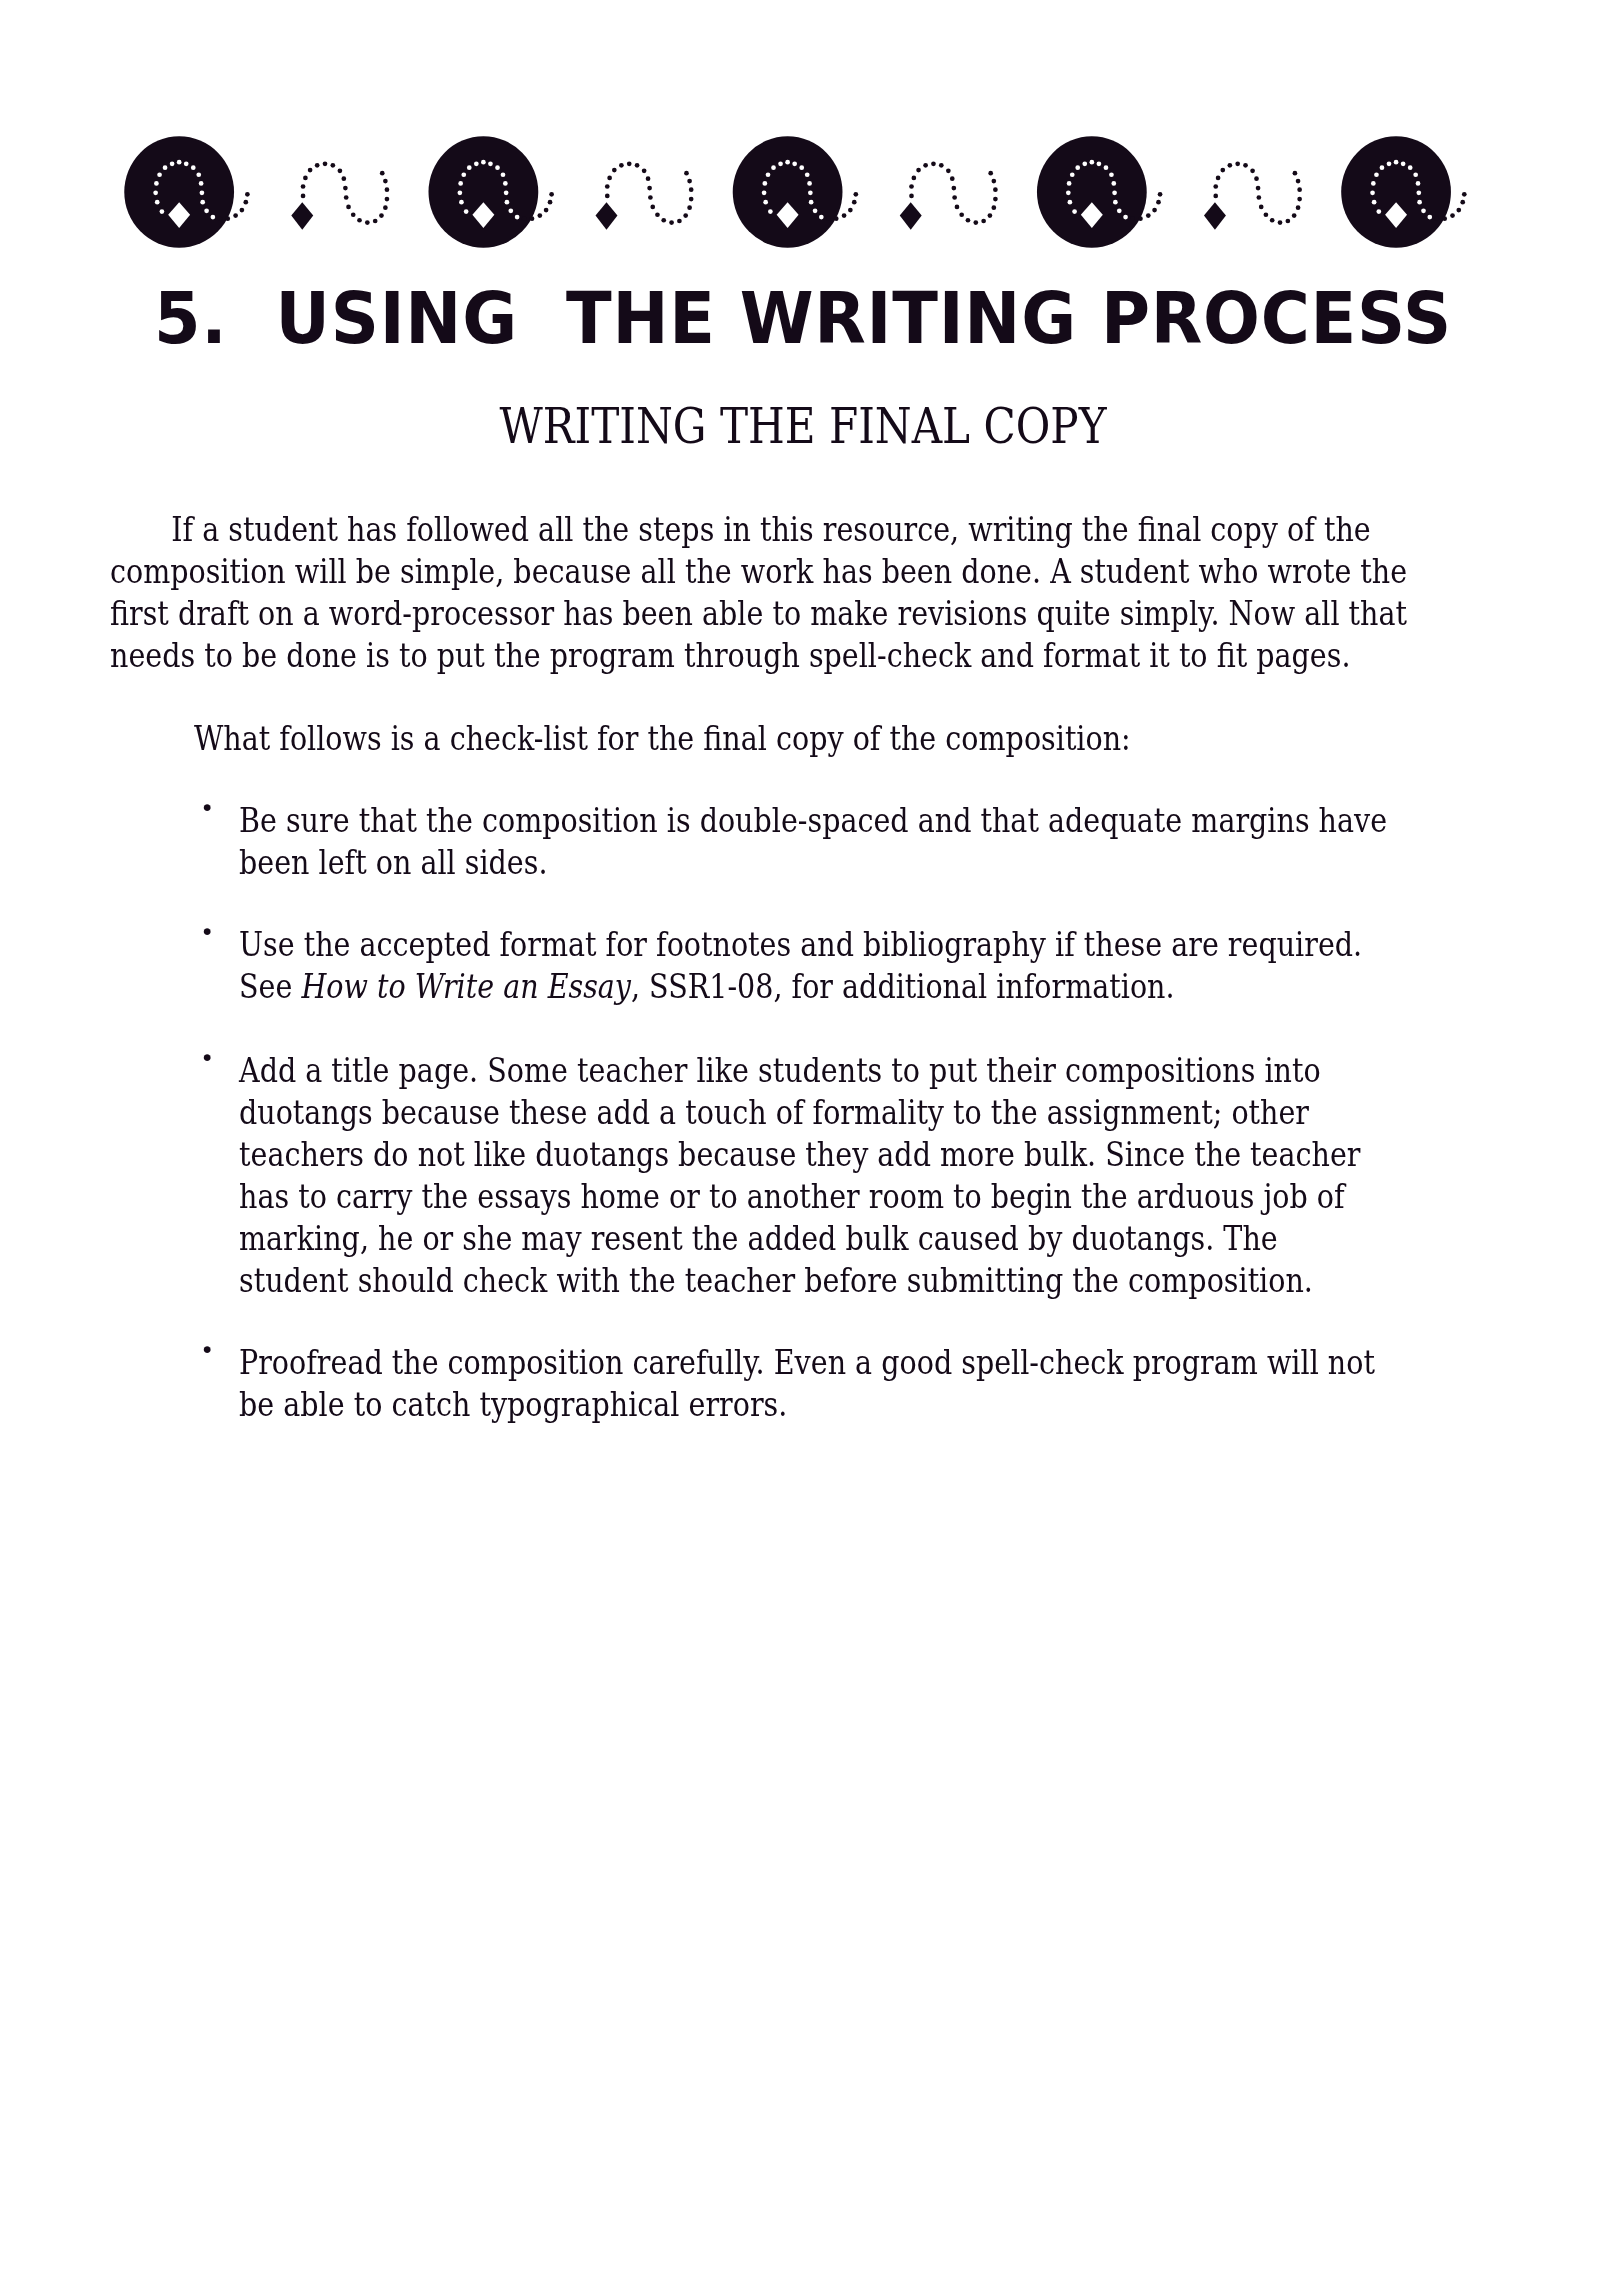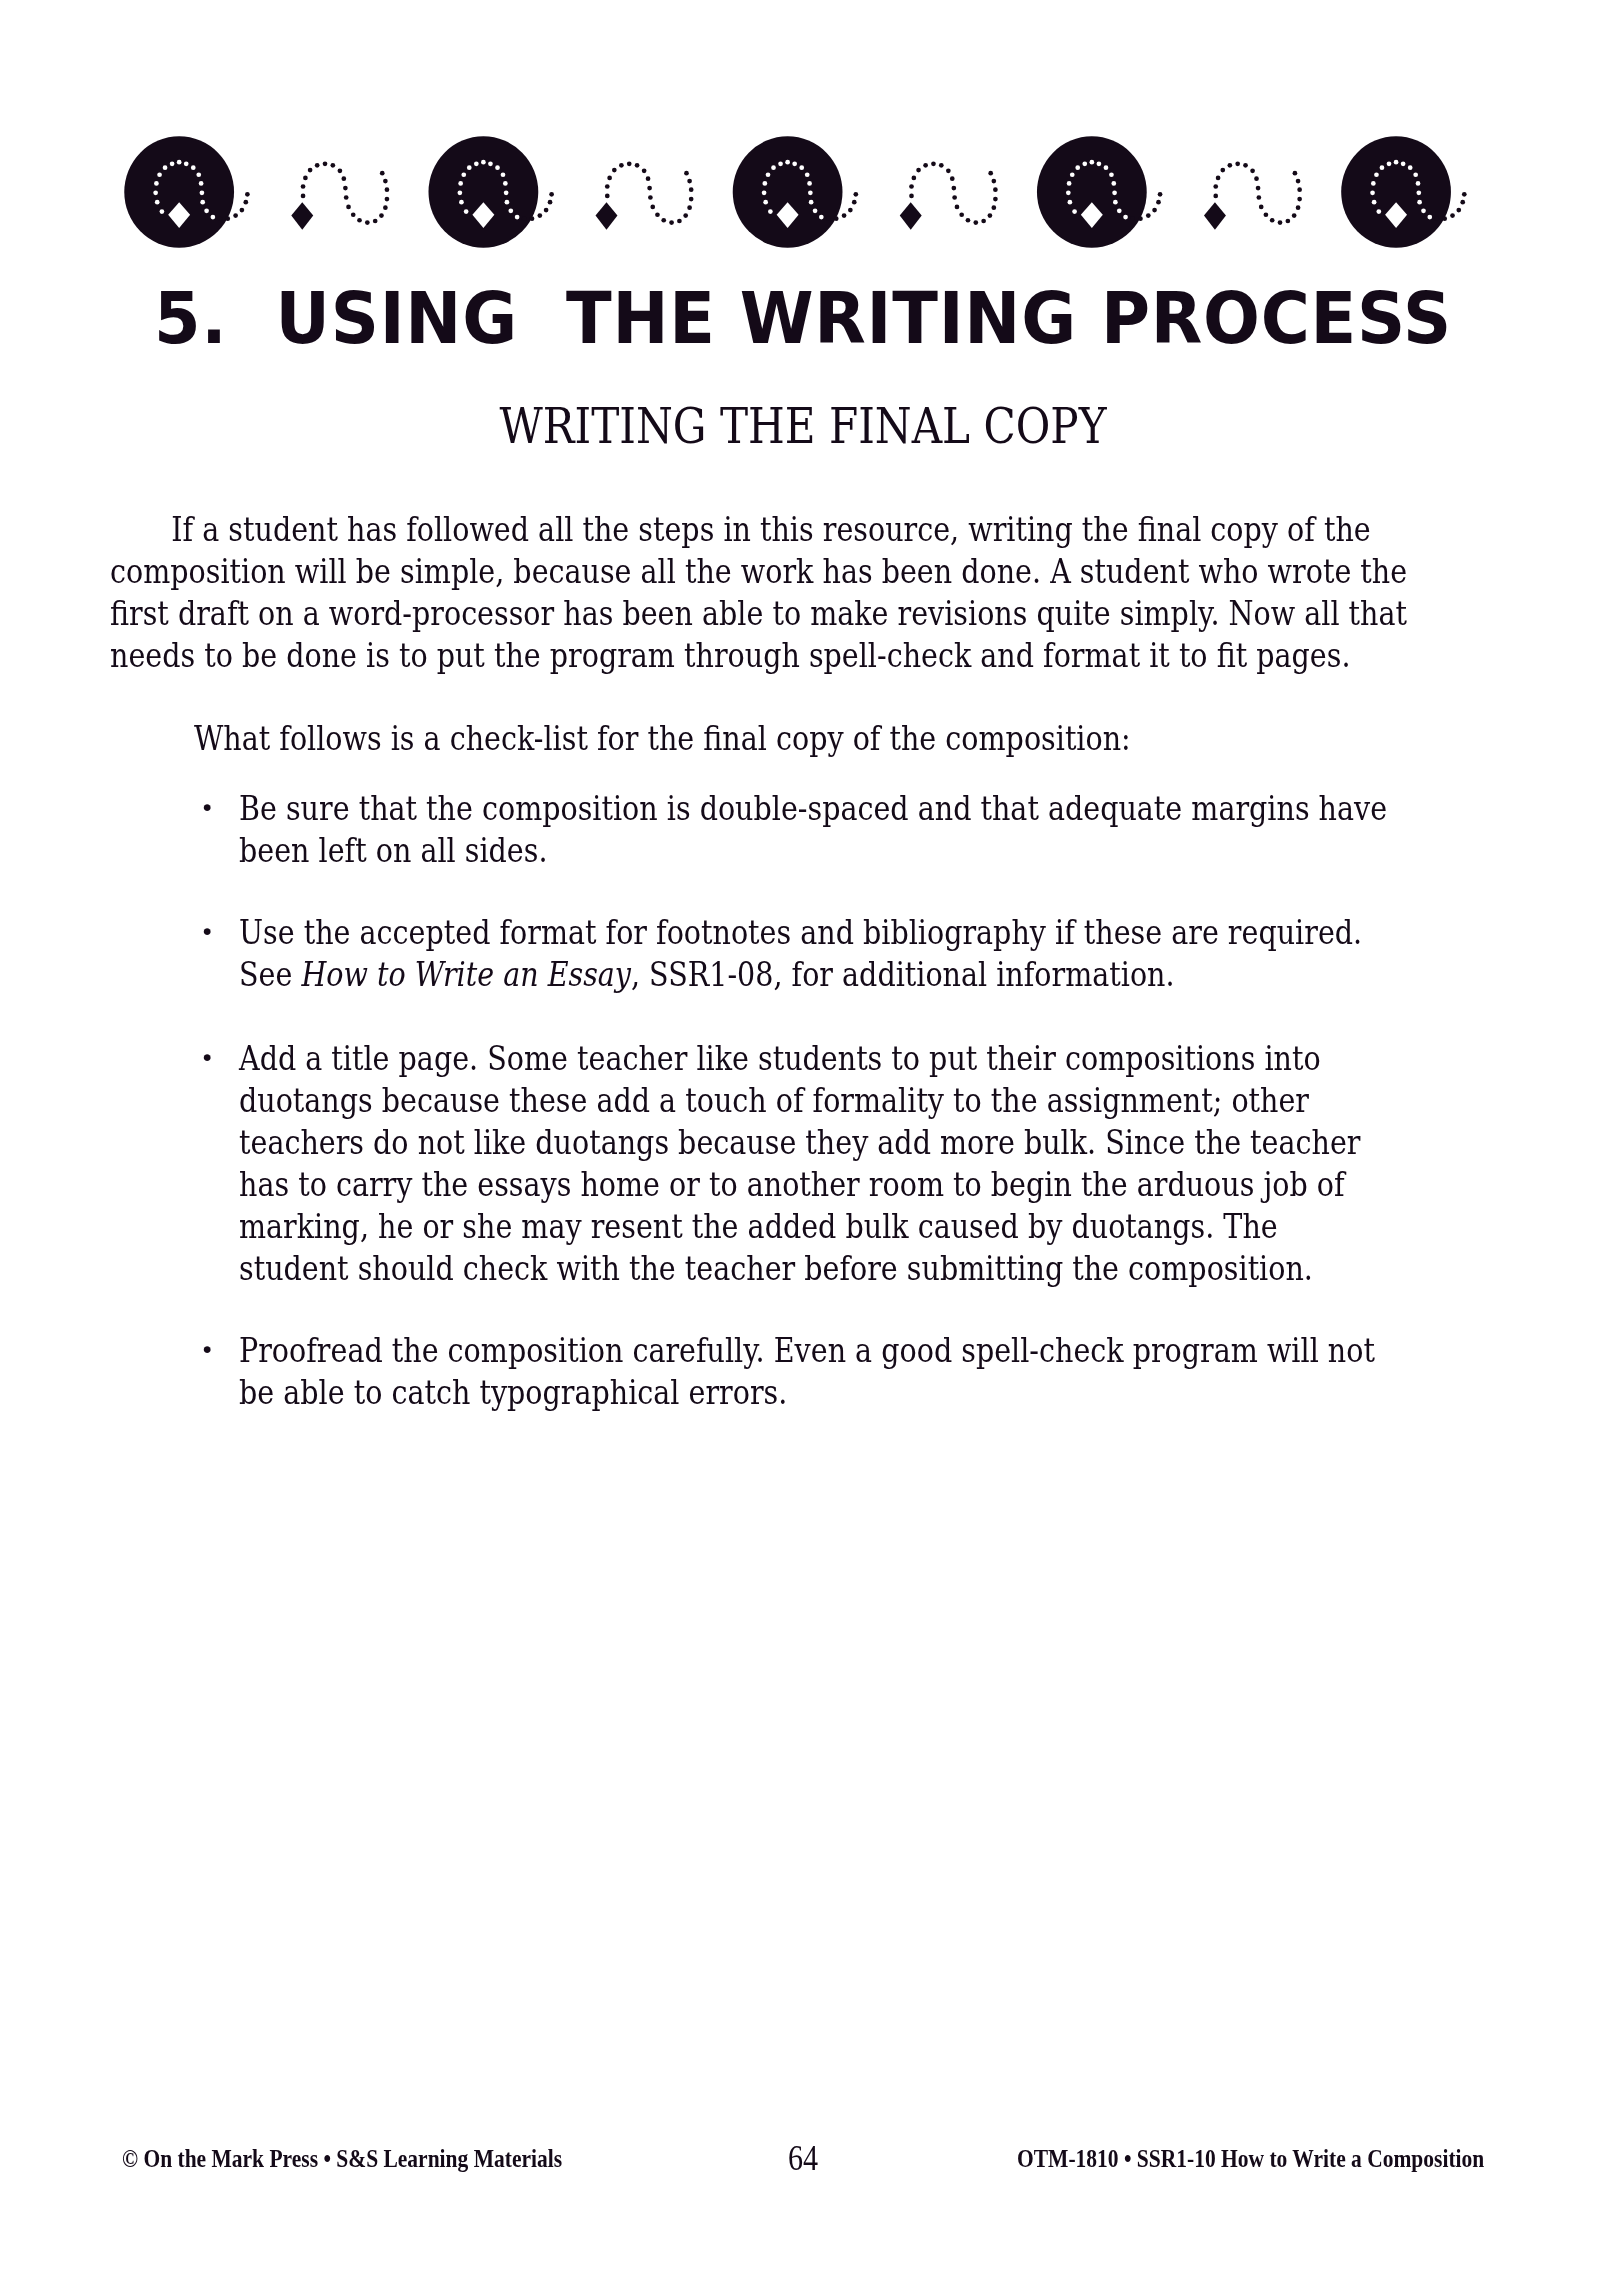--- a/index.html
+++ b/index.html
@@ -20,21 +20,21 @@
   .body-text { font-family: "DejaVu Serif", serif; font-size: 34px; line-height: 42px; color: #140a18; }
 
   .para1 { position: absolute; left: 110px; top: 508px; width: 1333px; }
   .para1 .line { white-space: nowrap; transform-origin: left; }
 
   .intro { position: absolute; left: 194px; top: 717px; width: 1255px; white-space: nowrap; }
 
   .bullets { position: absolute; left: 194px; top: 0; width: 1255px; }
   .bullet { position: absolute; left: 0; width: 1270px; }
   .bullet-dot { position: absolute; left: 6.3px; top: 0; font-family: "DejaVu Sans", sans-serif; font-size: 23.5px; line-height: 42px; }
-  .bullet-text { position: absolute; left: 45px; top: 0; width: 1239px; }
+  .bullet-text { position: absolute; left: 45px; top: 12px; width: 1239px; }
   .bullet-text .line { white-space: nowrap; transform-origin: left; }
 
   .line { display: block; }
   .sq { transform: scaleX(0.84); }
   em { font-style: italic; }
 
   .footer { position: absolute; top: 2145px; left: 0; width: 1606px; height: 47px;
     font-family: "Liberation Serif", serif; font-weight: bold; font-size: 25px; color: #140a18; }
   .footer-left { position: absolute; left: 122px; top: 0; white-space: nowrap; transform: scaleX(0.86); transform-origin: left; }
   .footer-center { position: absolute; left: 788px; top: -6.3px; font-weight: normal; font-size: 35px; transform: scaleX(0.86); transform-origin: left; }
@@ -193,20 +193,15 @@
     <div class="bullet" style="top:1329px;">
       <span class="bullet-dot">•</span>
       <div class="bullet-text">
         <span class="line sq">Proofread the composition carefully.  Even a good spell-check program will not</span>
         <span class="line sq">be able to catch typographical errors.</span>
       </div>
     </div>
 
   </div>
 
-  <div class="footer">
-    <span class="footer-left">© On the Mark Press • S&amp;S Learning Materials</span>
-    <span class="footer-center">64</span>
-    <span class="footer-right">OTM-1810 • SSR1-10 How to Write a Composition</span>
-  </div>
 
 </div>
 
 
 </body></html>

